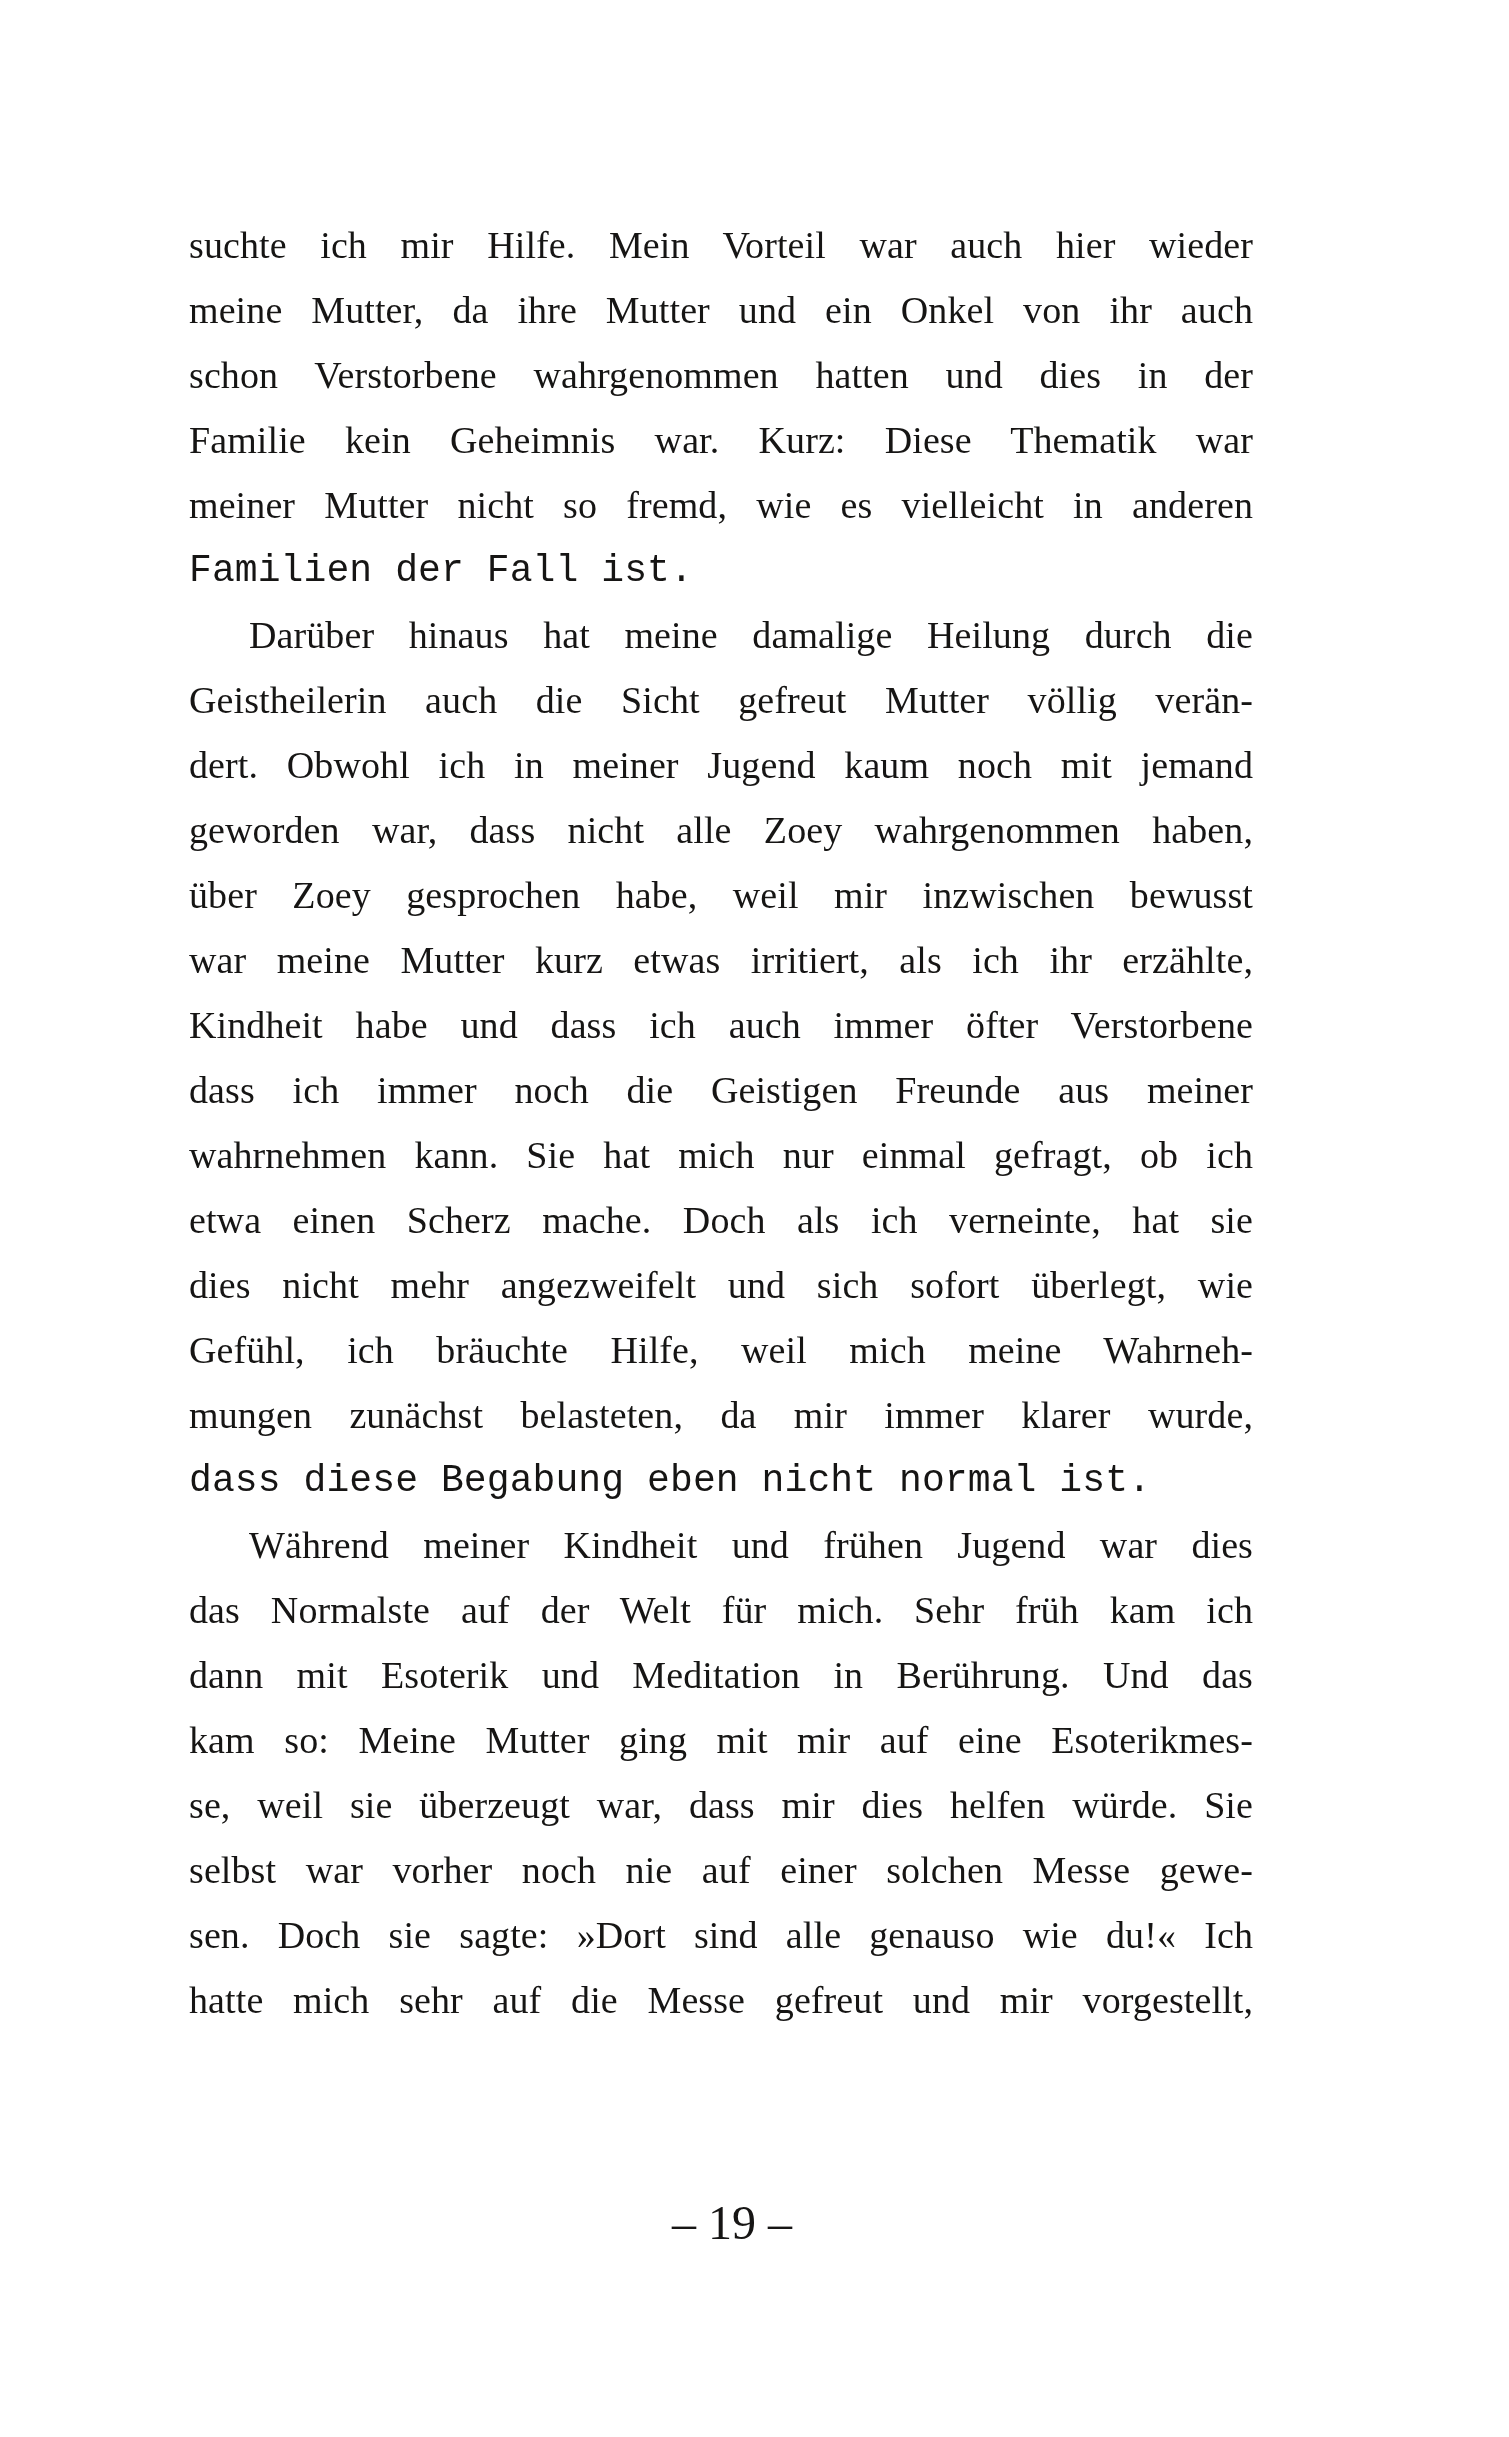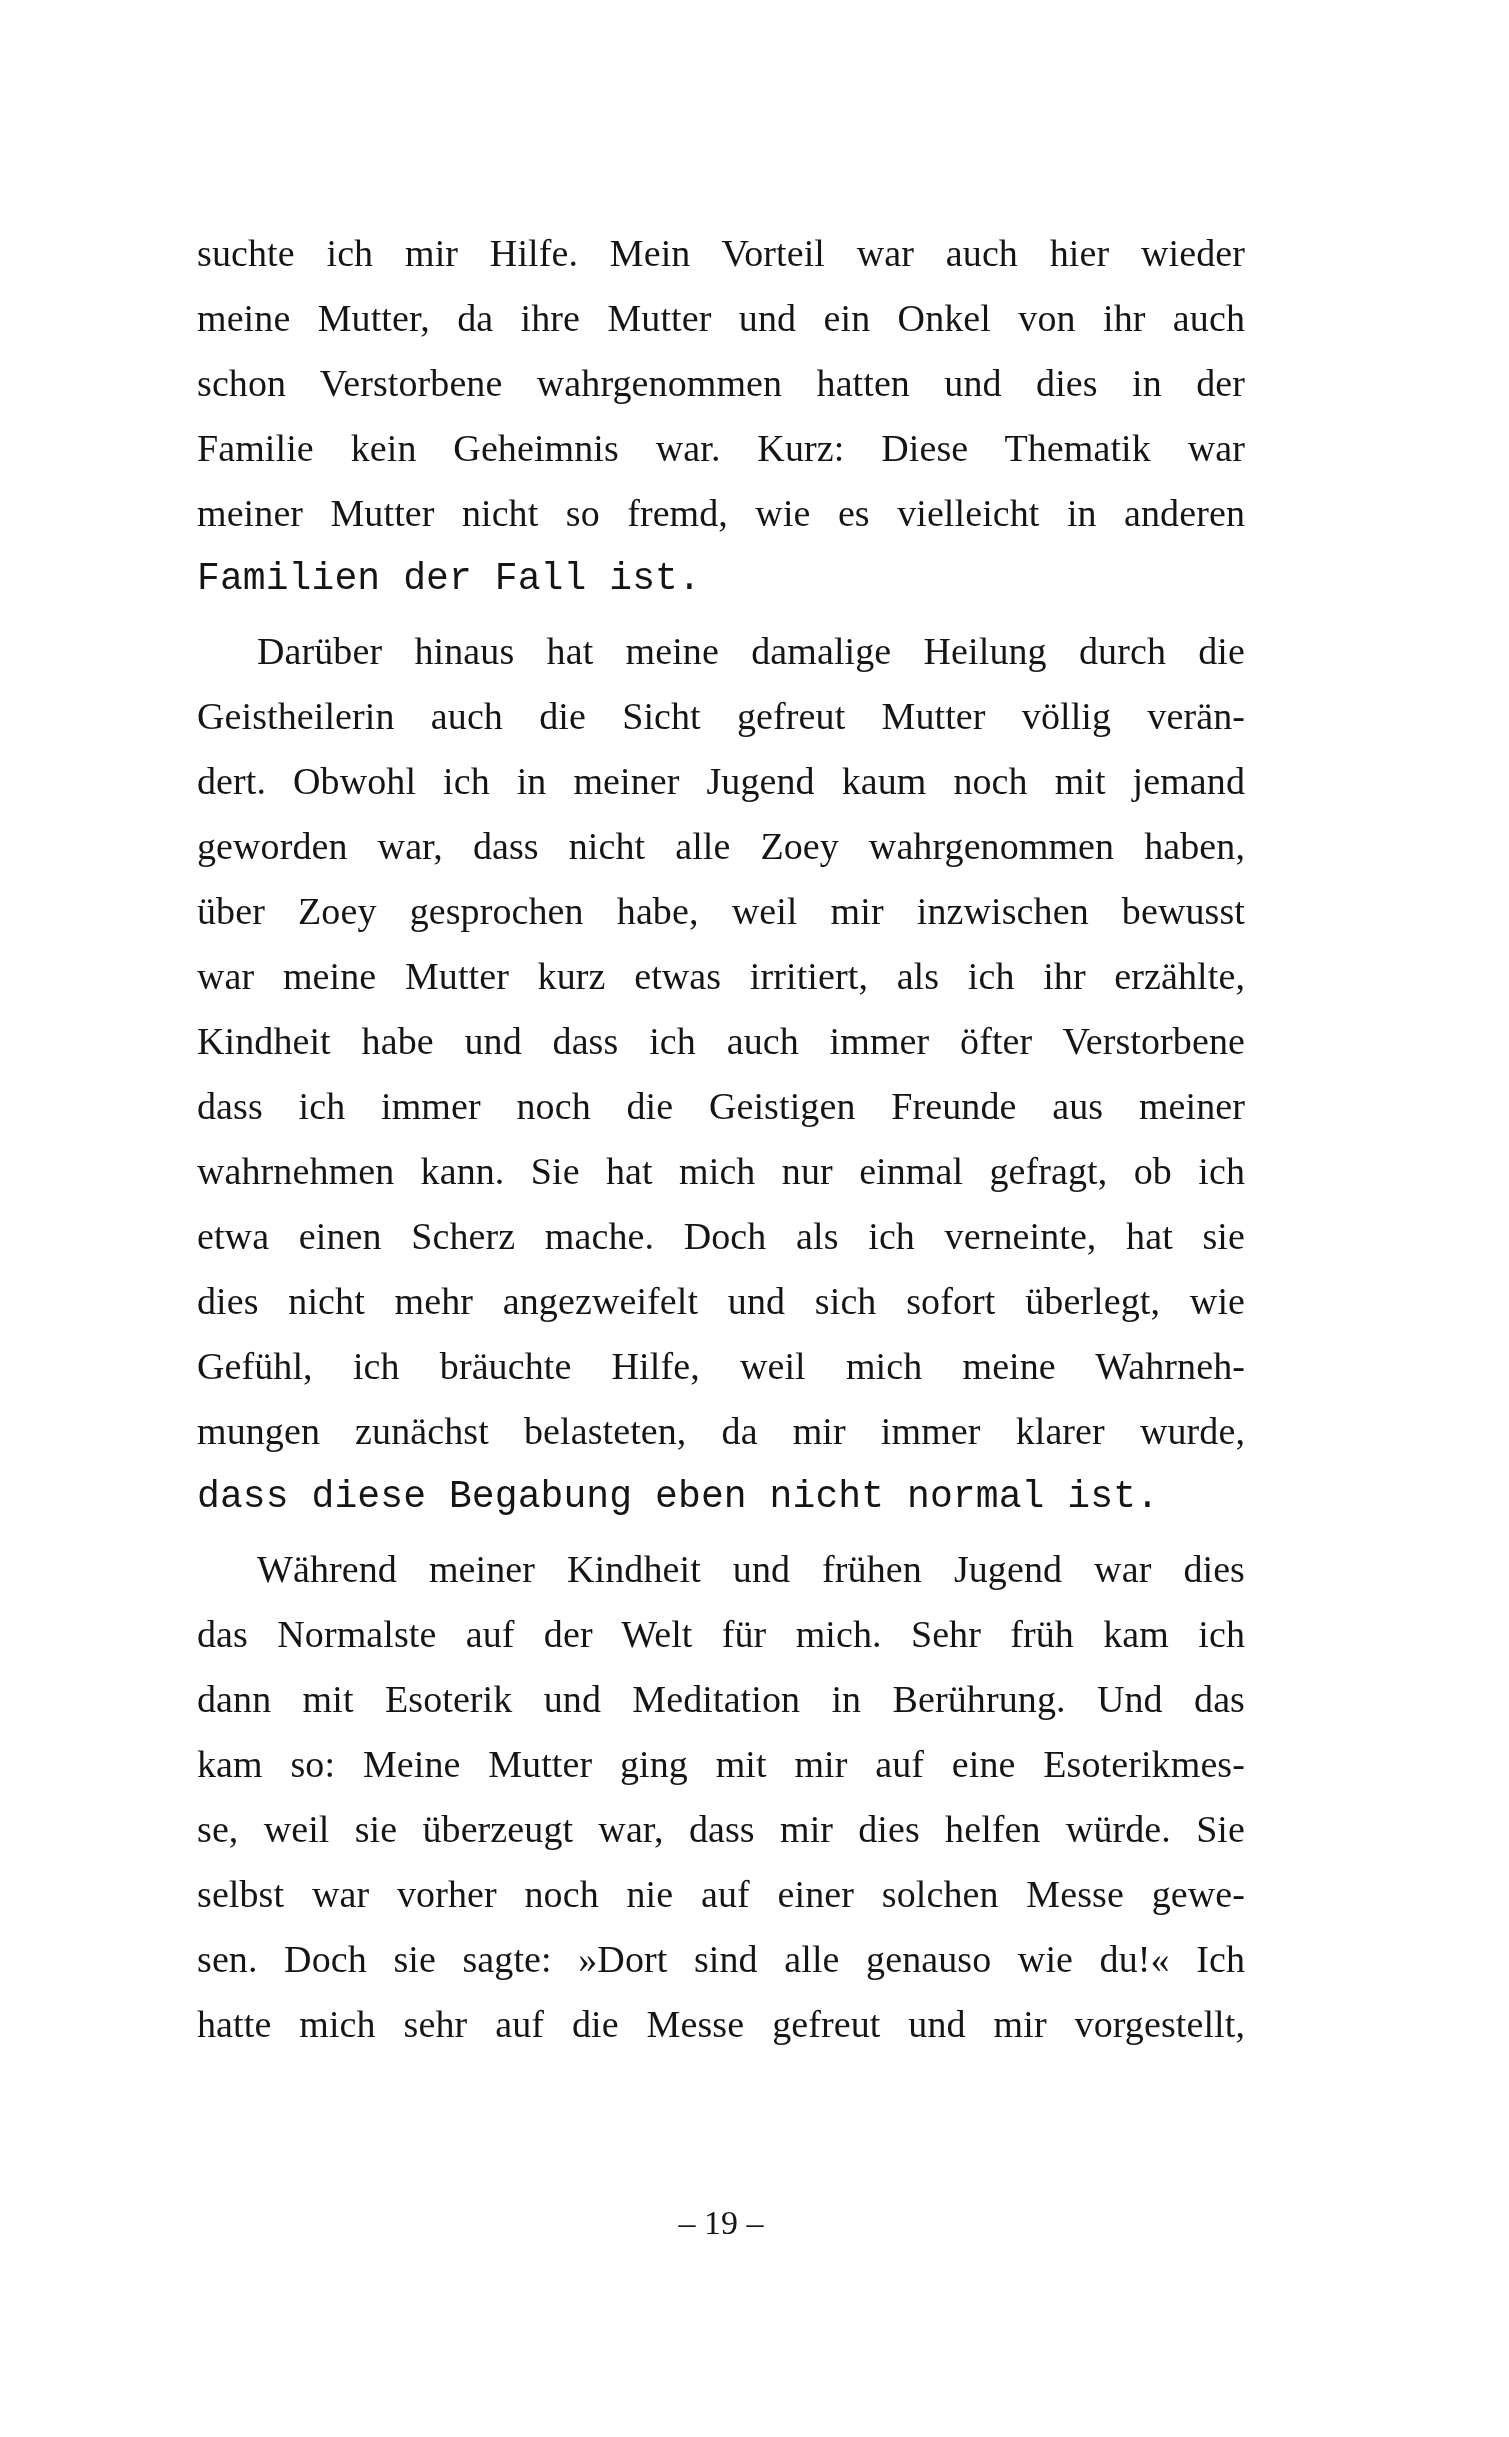--- a/index.html
+++ b/index.html
@@ -24,43 +24,43 @@
   .text-block {
     position: absolute;
     left: 189px;
     top: 213px;
     width: 1064px;
     font-size: 38px;
     line-height: 65px;
     letter-spacing: 0.1px;
   }
   .paragraph {
-    margin: 8px;
+    margin: 0;
     padding: 0;
   }
   .line {
     text-align: justify;
     
     text-align-last: justify;
     white-space: normal;
   }
   .line.end {
     text-align-last: left;
     font-family: Liberation Mono, monospace;
   }
   .line.indent {
     text-indent: 60px;
   }
   .page-number {
     position: absolute;
-    left: 189px;
+    left: 200px;
     width: 1064px;
     top: 2201px;
     text-align: center;
-    font-size: 34px;
+    font-size: 48px;
     line-height: 44px;
     color: #161514;
   }
 </style>
 </head>
 <body>
 
 <div class="page">
   <div class="text-block" id="text-block">
       <div class="paragraph">

